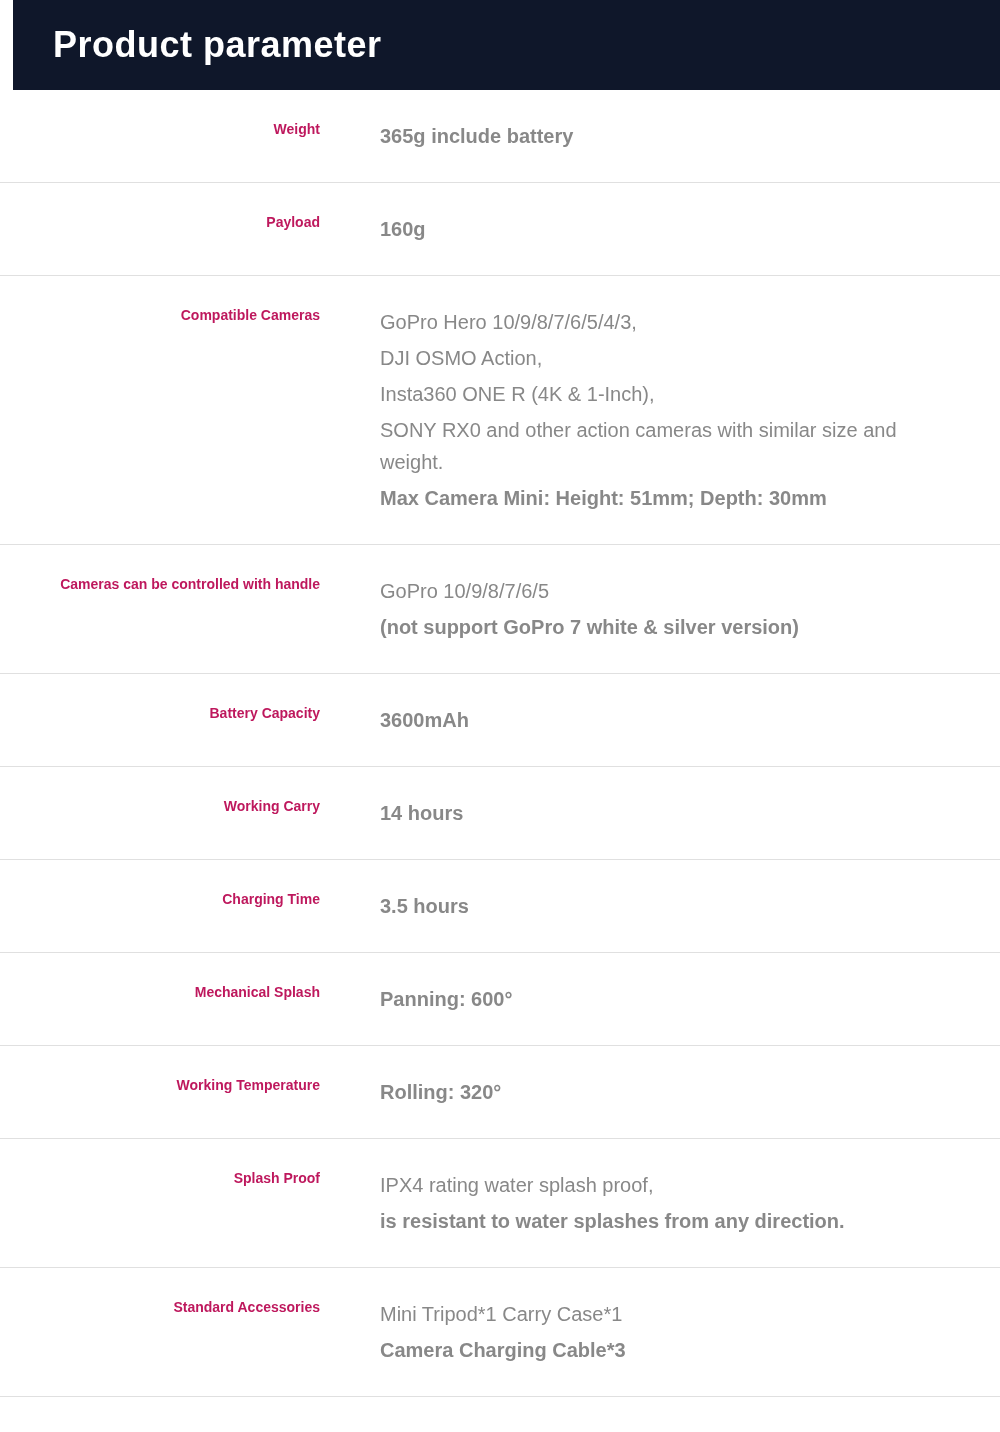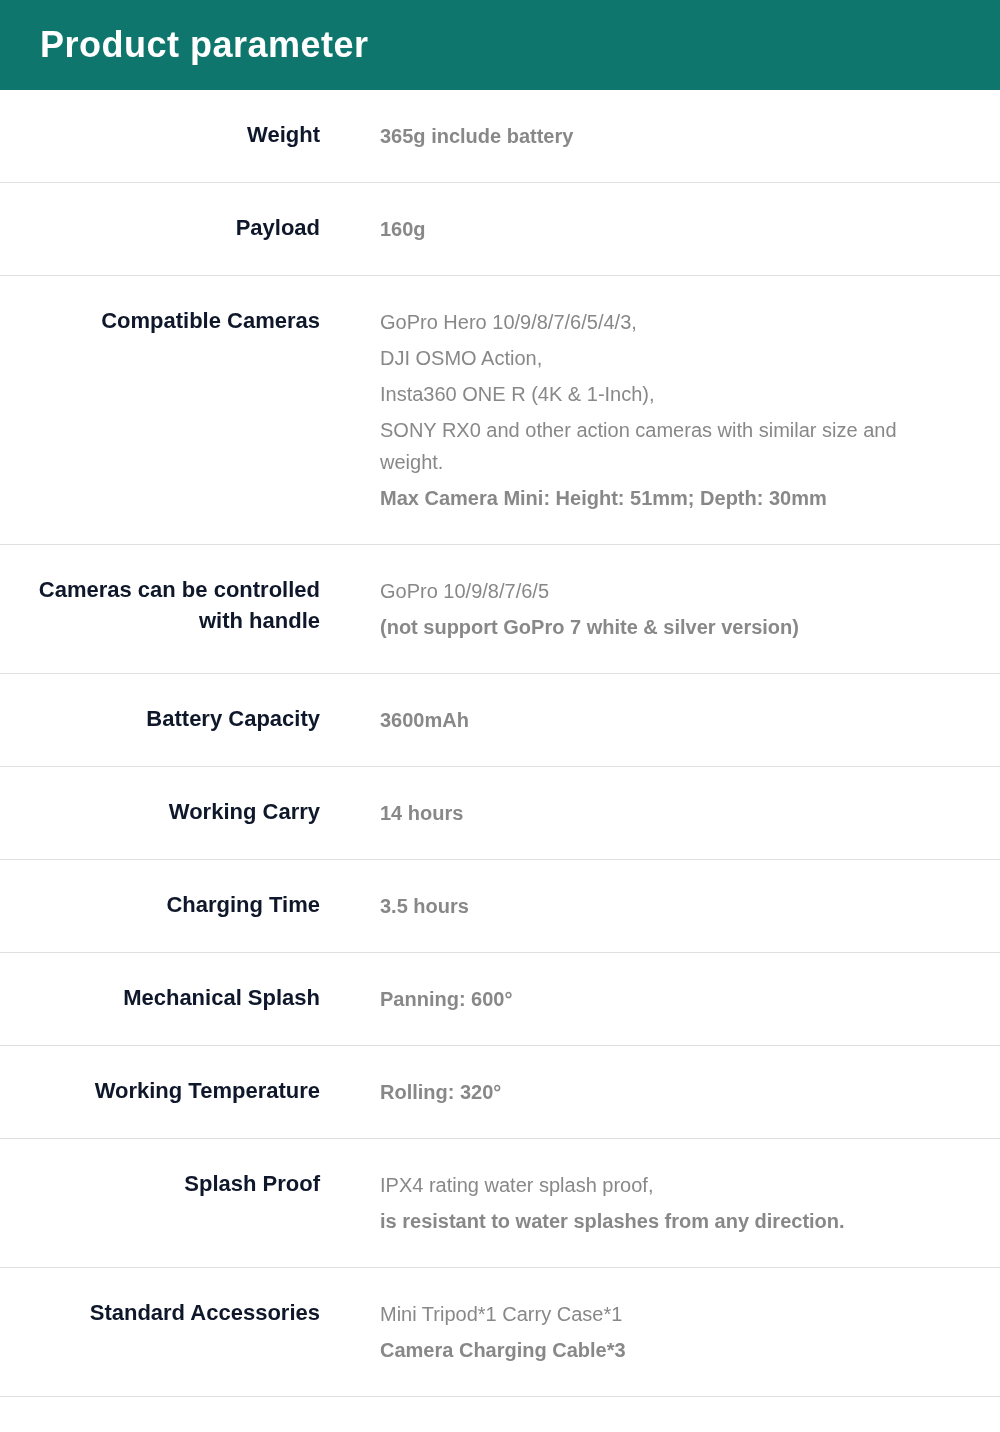--- a/index.html
+++ b/index.html
@@ -40,23 +40,23 @@
 
     .params-table tr:first-child {
       border-top: none;
     }
 
     .label-cell {
       width: 360px;
       padding: 30px 40px 30px 20px;
       text-align: right;
       vertical-align: top;
-      font-size: 22px;
+      font-size: 14px;
       font-weight: 700;
-      color: #0f172a;
+      color: #be185d;
       line-height: 1.4;
       margin-left: 7px;
     }
 
     .value-cell {
       padding: 30px 40px 30px 20px;
       vertical-align: top;
       font-size: 20px;
       color: #888888;
       line-height: 1.6;
@@ -67,21 +67,21 @@
     }
 
     .value-cell p:last-child {
       margin-bottom: 0;
       font-weight: bold;
     }
   </style>
 </head>
 <body>
 
-<div class="page-header" style="background-color: #0f766e;">
+<div class="page-header" style="background-color: #0f172a; margin-left: 13px;">
   <h1 class="page-title">Product parameter</h1>
 </div>
 
 <table class="params-table">
   <tbody id="table-body">
   <tr>
         <td class="label-cell">Weight</td>
         <td class="value-cell">
           <p>365g include battery</p>
         </td>

